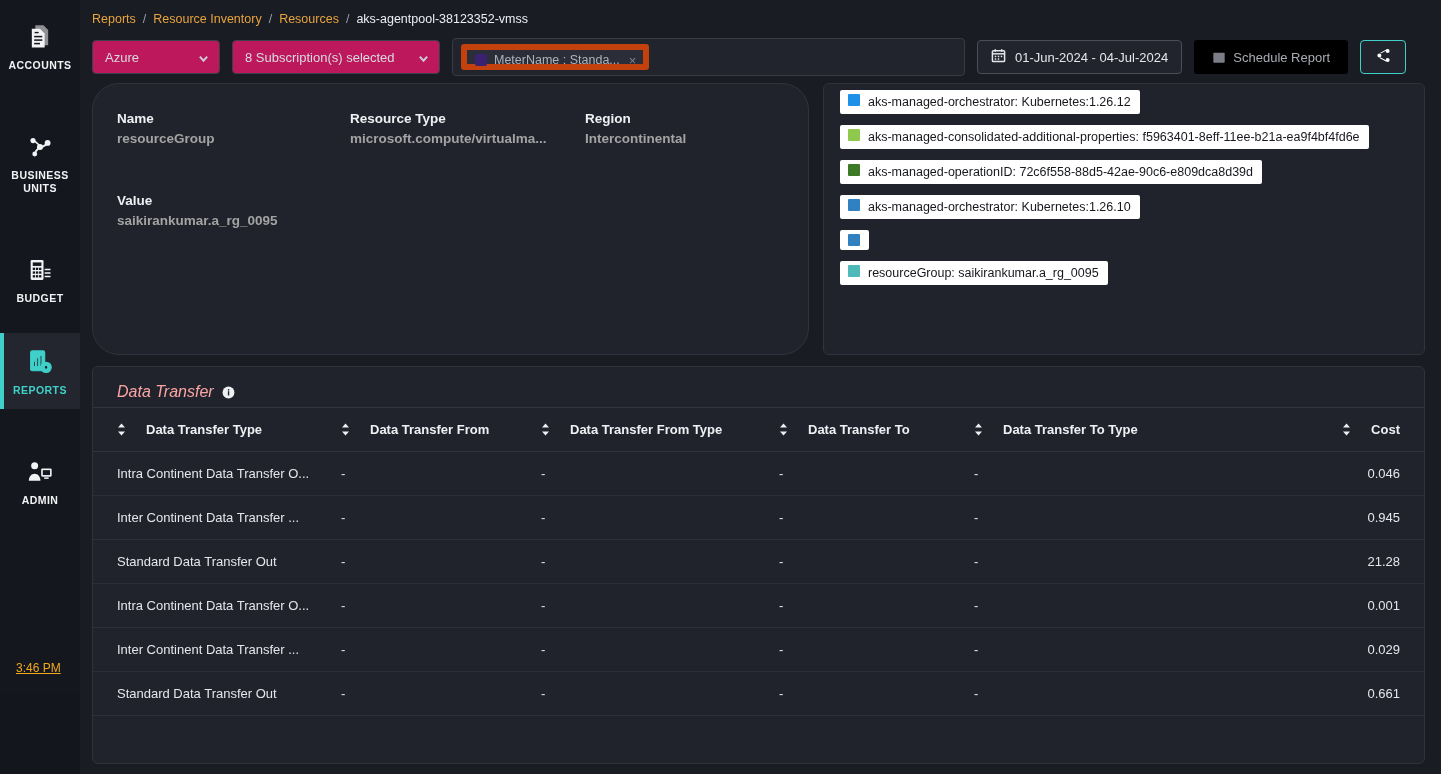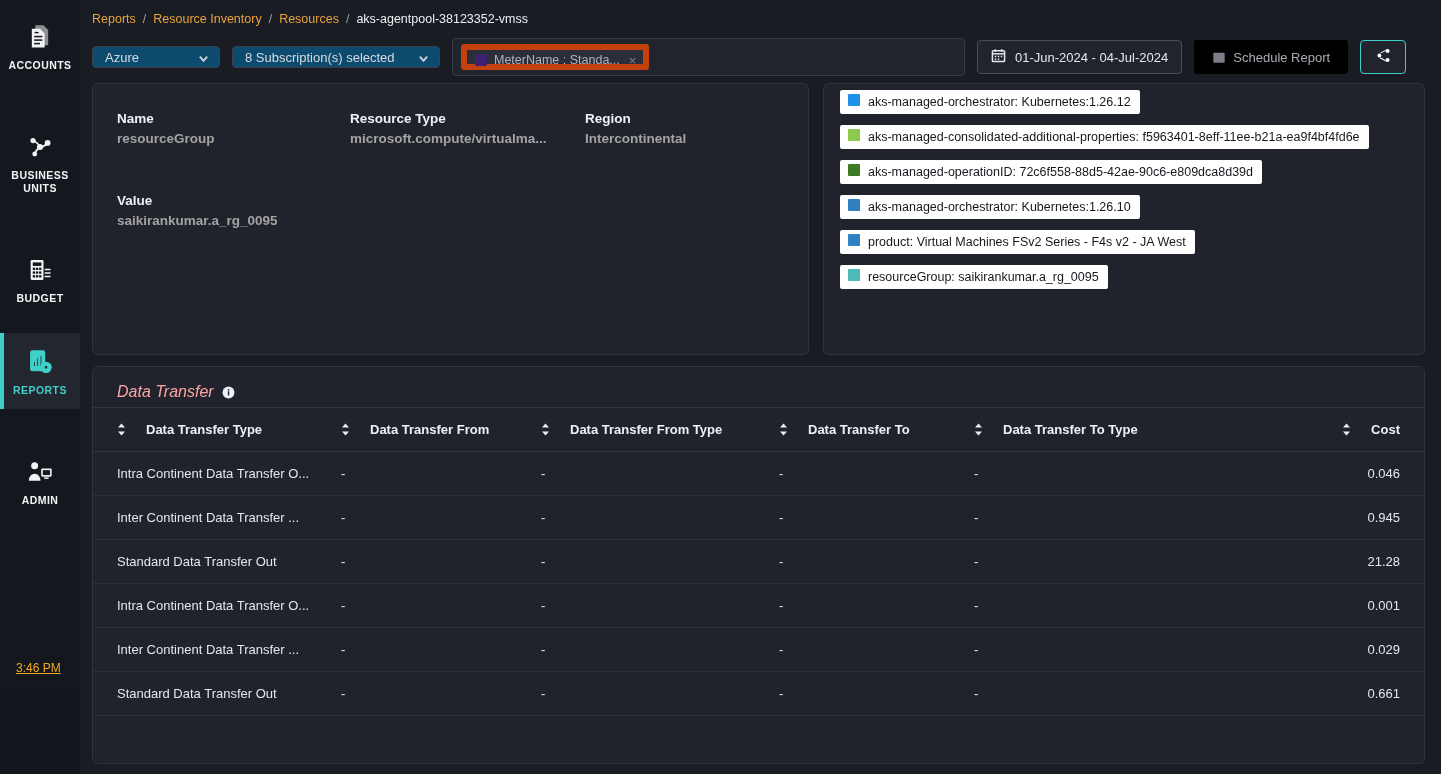--- a/index.html
+++ b/index.html
@@ -59,21 +59,21 @@
   
   .header { padding: 11px 16px 0 12px; flex: 0 0 auto; }
   .breadcrumb { display: flex; align-items: center; gap: 7px;
                 font-size: 12.5px; line-height: 16px; padding-left: 0px; }
   .crumb { color: #e8a33d; cursor: pointer; }
   .crumb-sep { color: #9a9da6; }
   .crumb-current { color: #eceef2; cursor: default; }
 
   .toolbar { display: flex; align-items: center; gap: 12px; margin-top: 11px; }
   .select {
-    height: 22px; background: #0c4a6e; border: 1px solid #3c404b; border-radius: 4px;
+    height: 34px; background: #be185d; border: 1px solid #3c404b; border-radius: 4px;
     color: #d8dbe2; font-size: 13px; display: flex; align-items: center;
     justify-content: space-between; padding: 0 10px 0 12px; cursor: pointer;
   }
   .select.sel-cloud { width: 128px; }
   .select.sel-subs { width: 208px; }
   .chev { width: 11px; height: 11px; margin-left: 8px; flex: 0 0 auto; }
   .chev svg { width: 11px; height: 11px; stroke: #c8ccd4; fill: none; stroke-width: 2.2; }
 
   .filterbar {
     flex: 1 1 auto; height: 38px; background: #22242d; border: 1px solid #373b45;
@@ -108,21 +108,21 @@
     cursor: pointer; flex: 0 0 auto;
   }
   .btn-share svg { width: 15px; height: 15px; fill: #ffffff; }
 
   
   .content { flex: 1 1 auto; padding: 7px 16px 10px 12px; display: flex;
              flex-direction: column; gap: 11px; min-height: 0; }
   .row-top { display: flex; gap: 14px; height: 272px; flex: 0 0 auto; }
 
   .panel { background: #21232c; border: 1px solid #30333d; border-radius: 6px; }
-  .panel-info { flex: 0 0 717px; padding: 26px 24px; }
+  .panel-info { flex: 0 0 717px; padding: 26px 24px; border-radius: 27px; }
   .panel-tags { flex: 1 1 auto; overflow: hidden; position: relative; padding: 0; }
 
   .info-grid { display: flex; }
   .info-col-1 { width: 233px; }
   .info-col-2 { width: 235px; }
   .info-col-3 { flex: 1 1 auto; }
   .info-label { font-size: 13.5px; font-weight: 700; color: #eef0f4; line-height: 18px; }
   .info-value { font-size: 13.5px; font-weight: 700; color: #a3a3a3; line-height: 18px; margin-top: 2px; }
   .info-block-2 { margin-top: 44px; }
 
@@ -382,21 +382,20 @@
             </div>
             <div class="tag-row">
               <span class="tag">
                 <span class="tag-sw" style="background:#2f81c2"></span>
                 <span>aks-managed-orchestrator: Kubernetes:1.26.10</span>
               </span>
             </div>
             <div class="tag-row">
               <span class="tag">
                 <span class="tag-sw" style="background:#2f81c2"></span>
-                <span>product: Virtual Machines FSv2 Series - F4s v2 - JA West</span>
               </span>
             </div>
             <div class="tag-row">
               <span class="tag">
                 <span class="tag-sw" style="background:#4fb8b8"></span>
                 <span>resourceGroup: saikirankumar.a_rg_0095</span>
               </span>
             </div>
           </div>
         </div>

